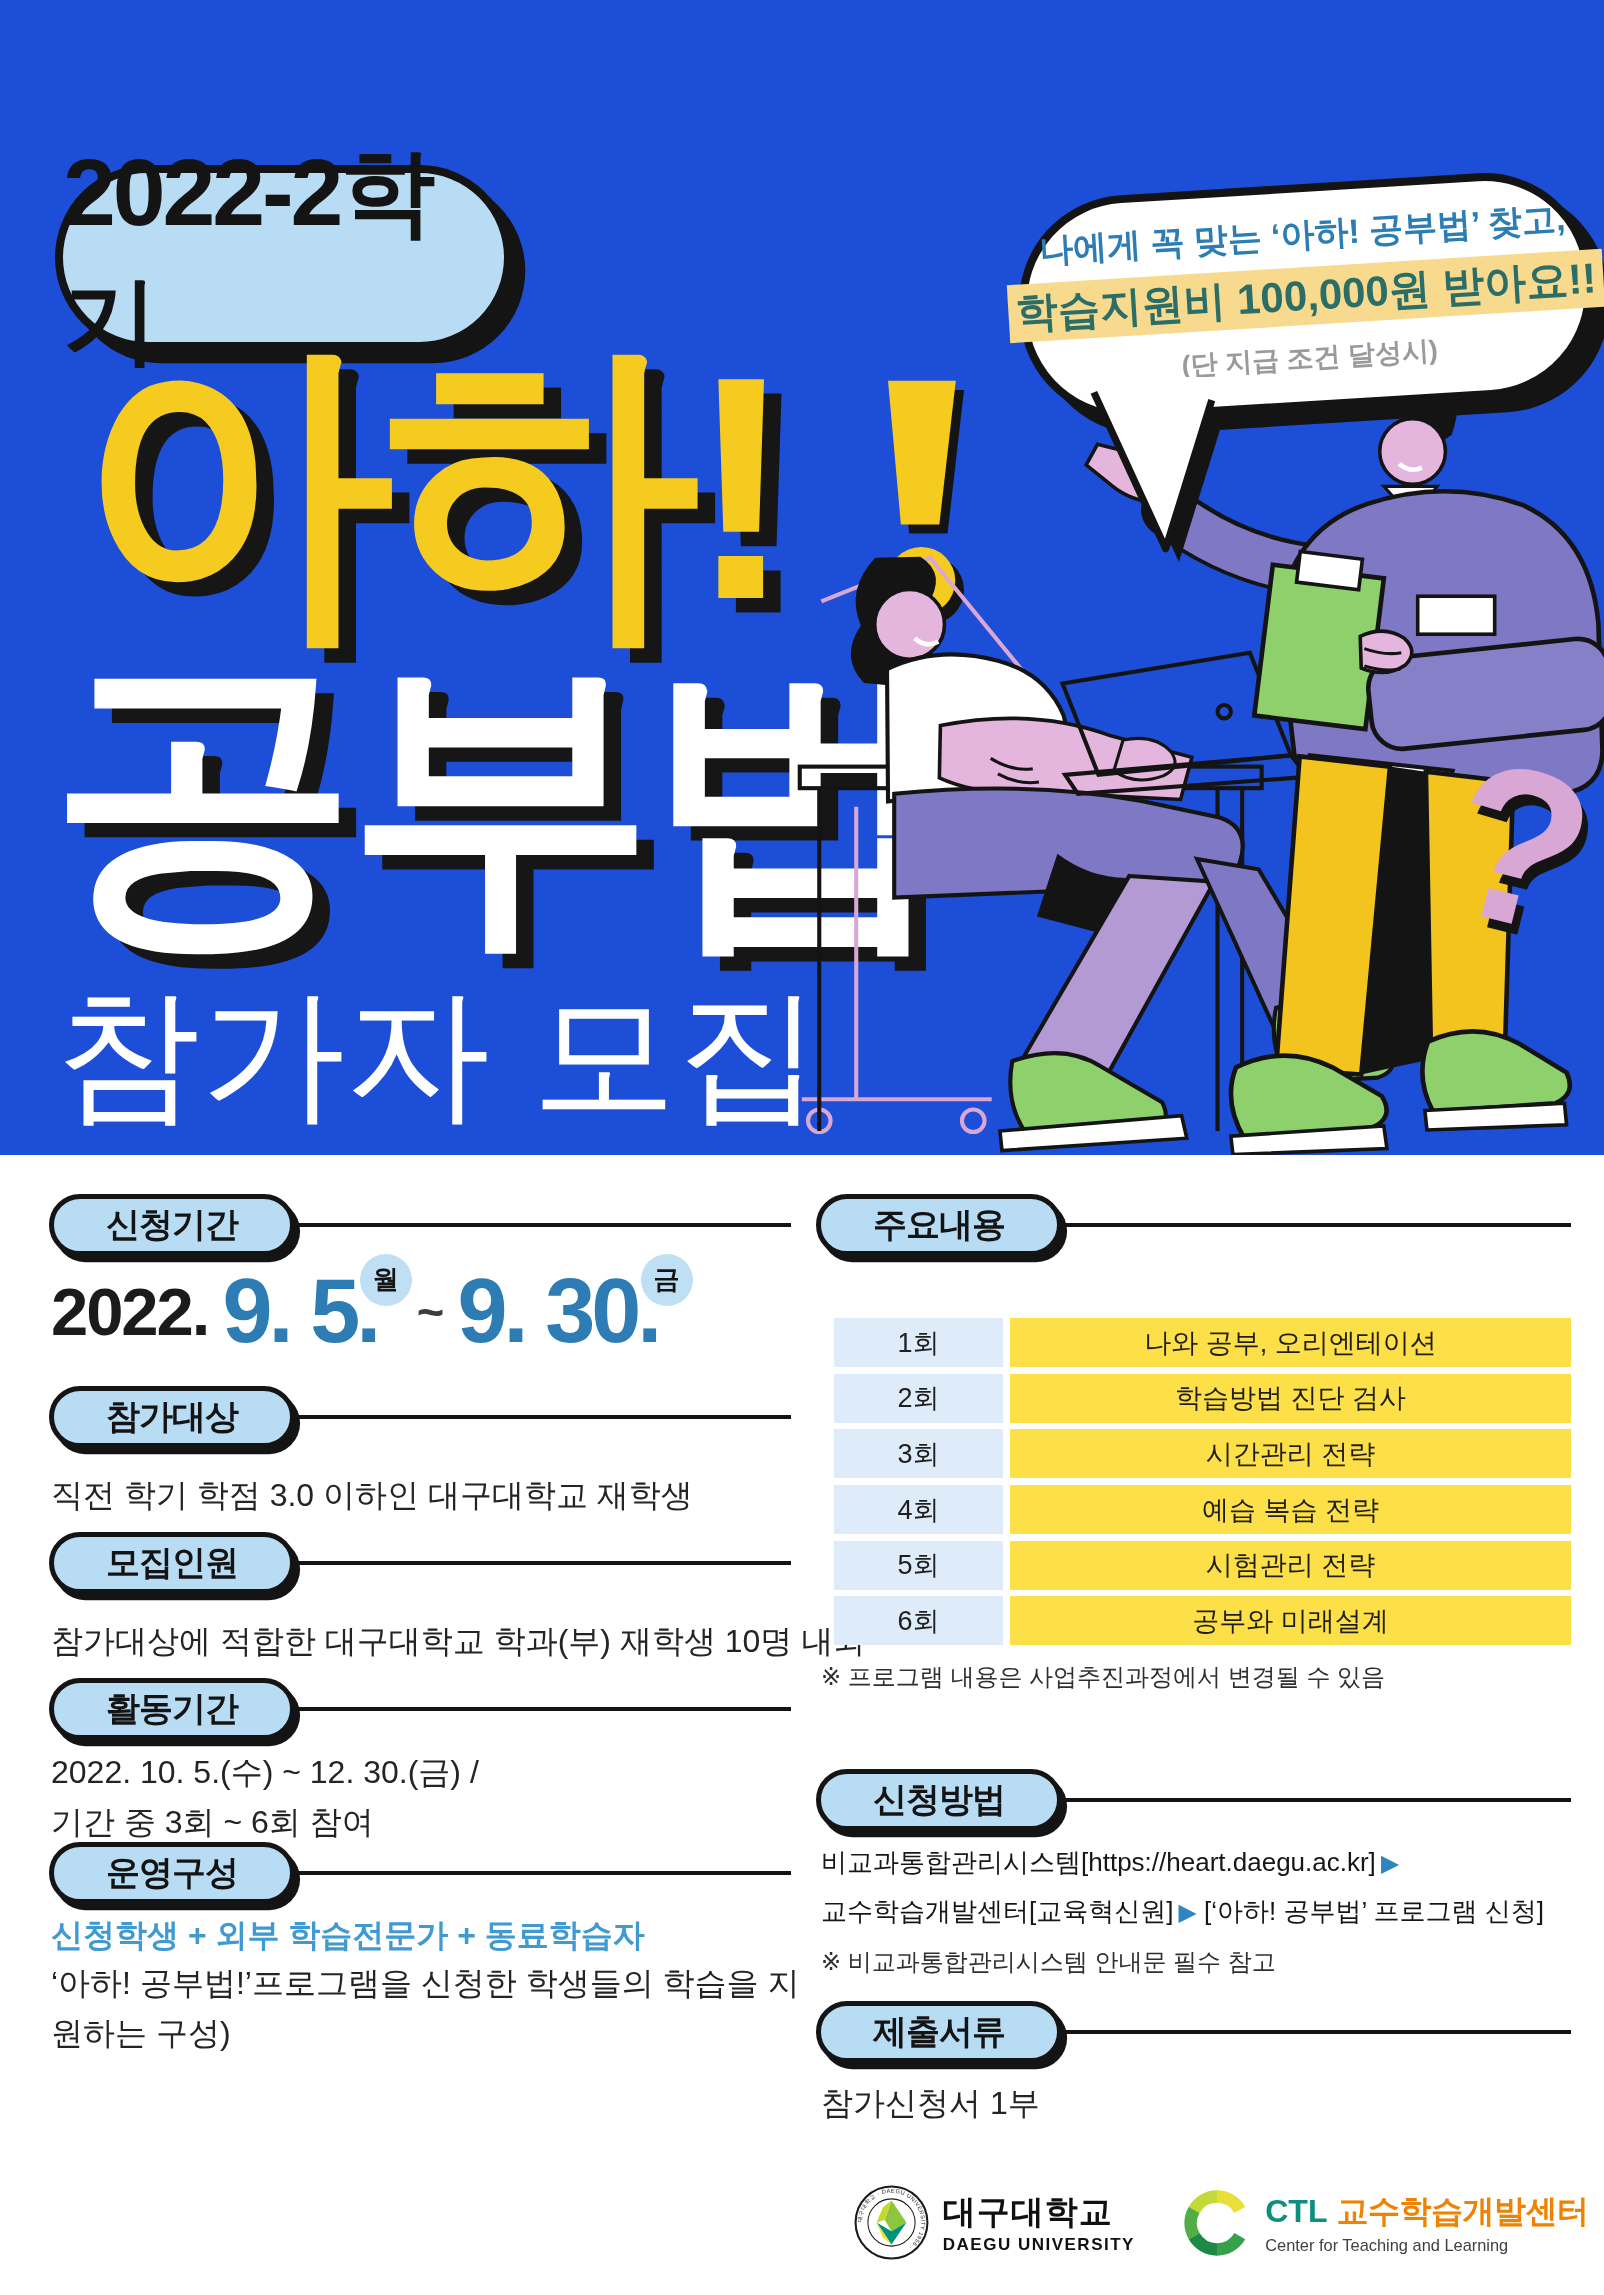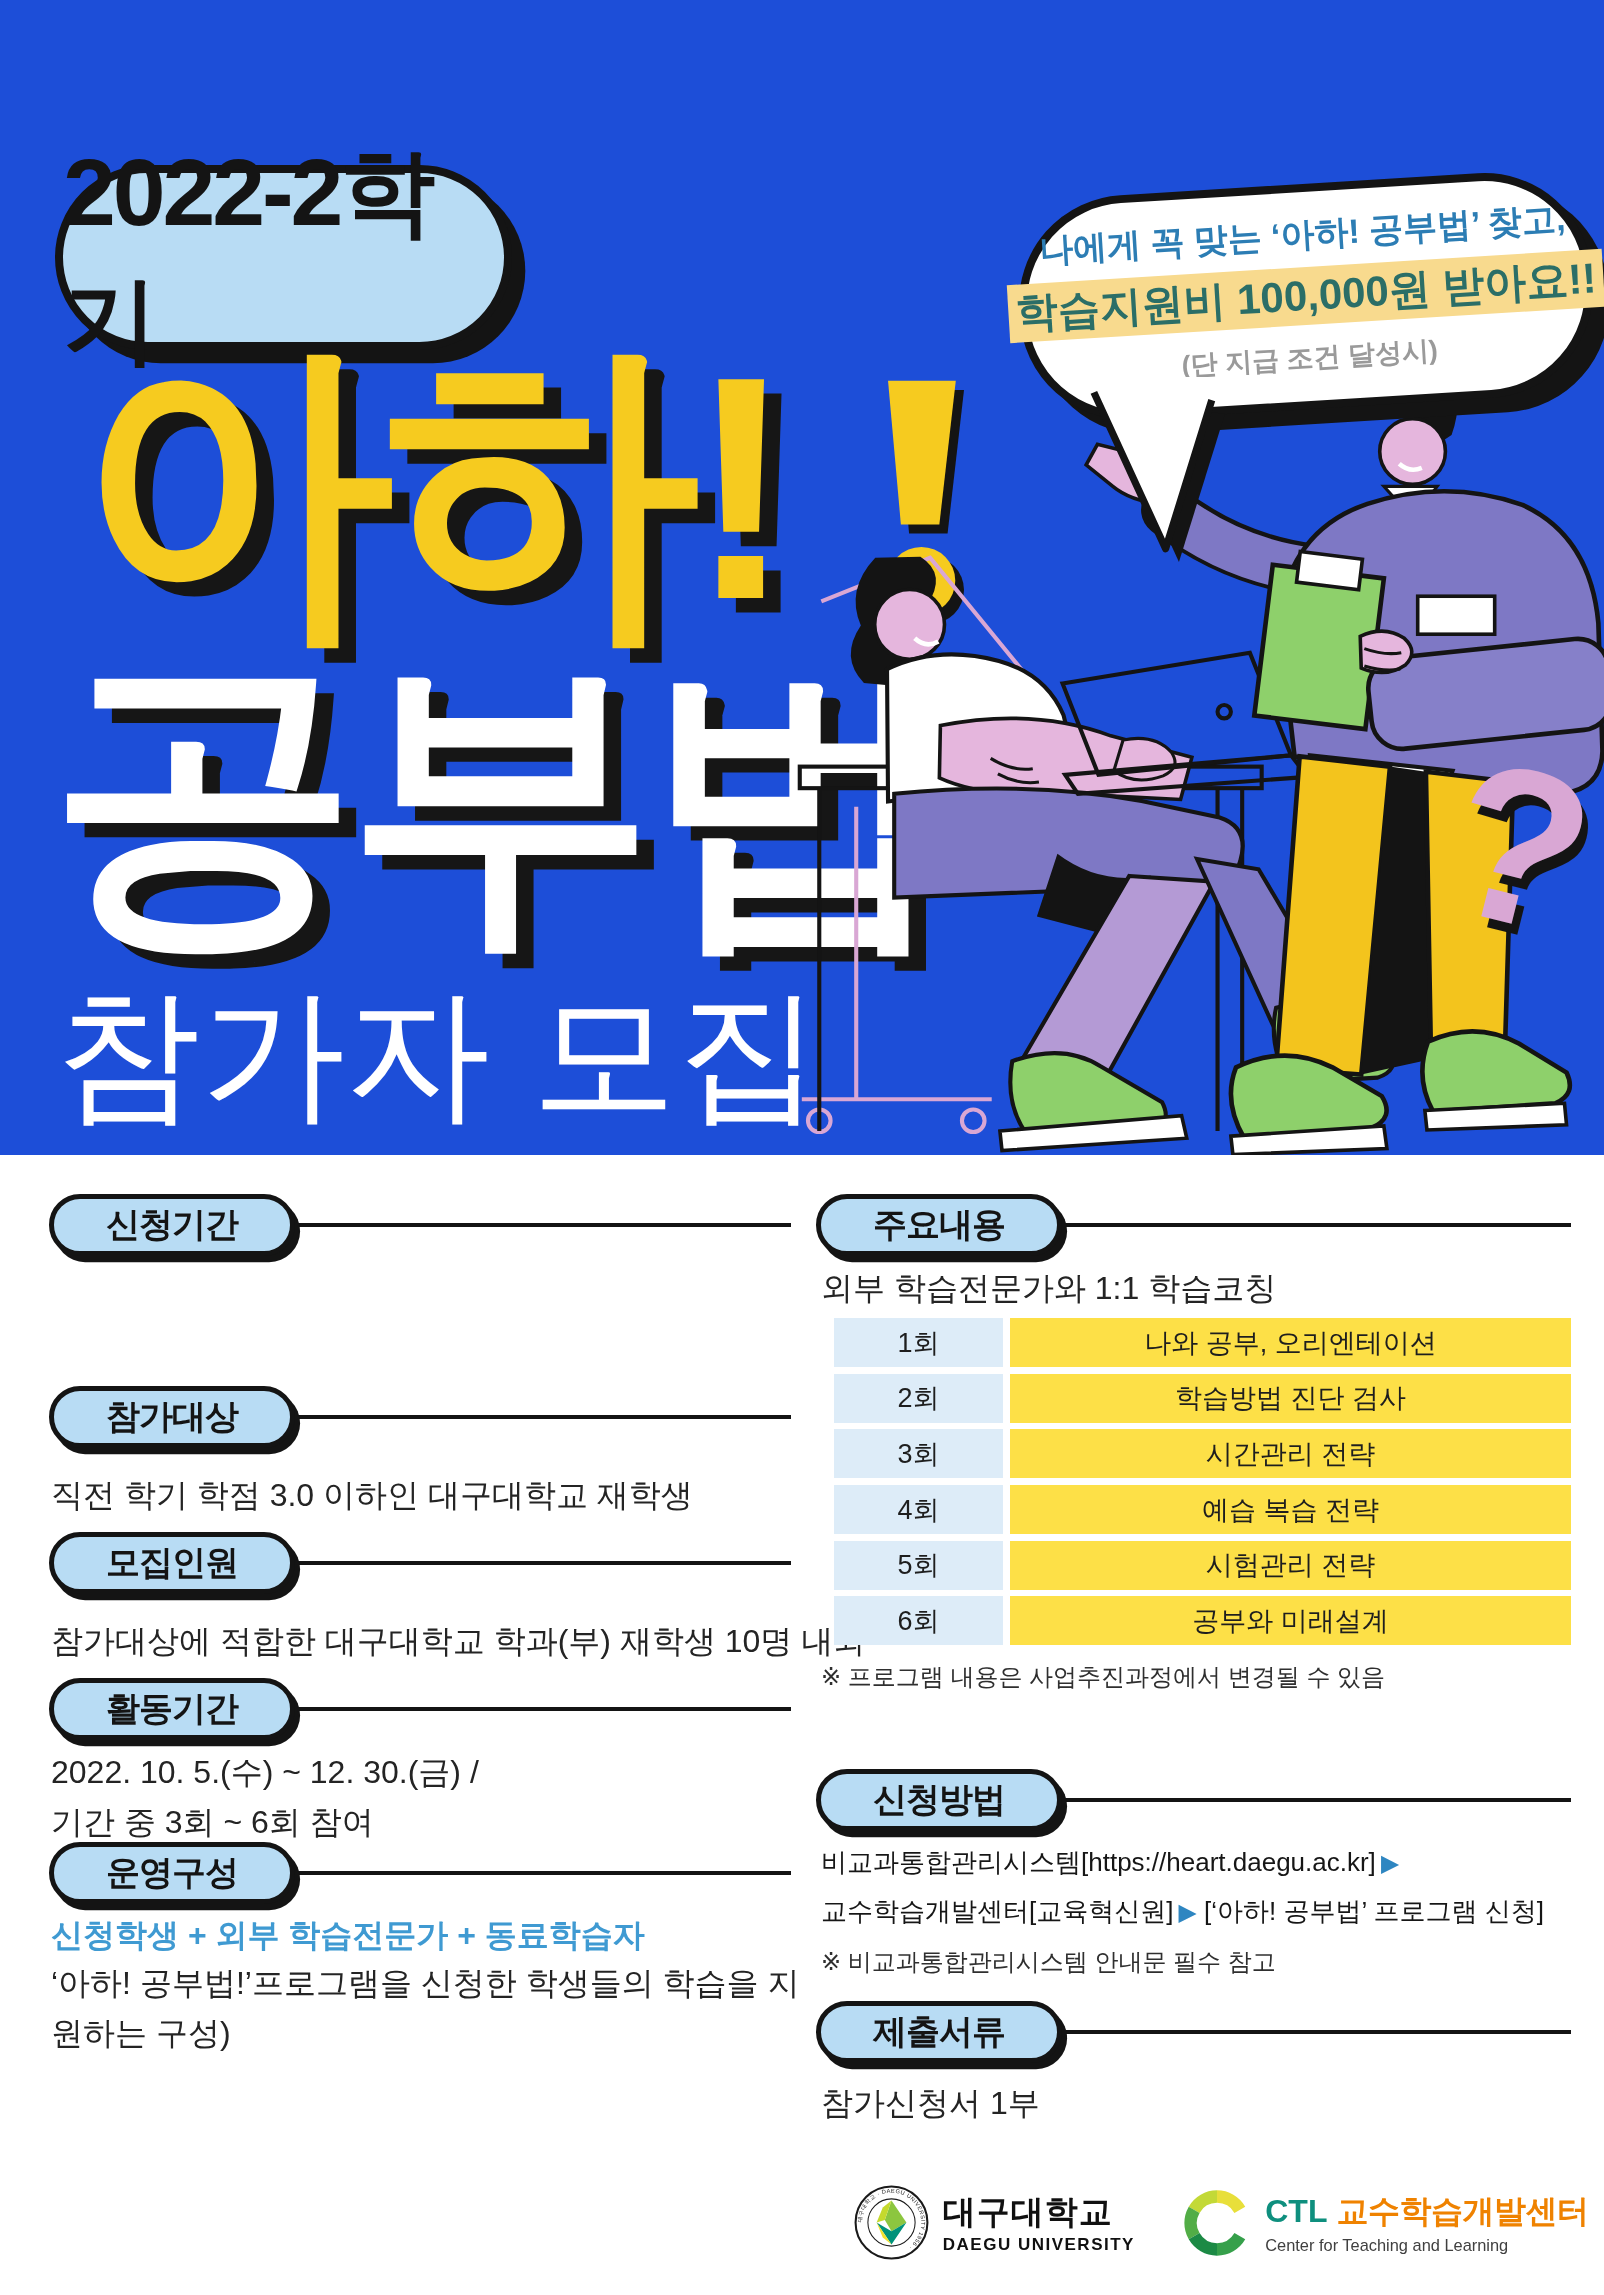--- a/index.html
+++ b/index.html
@@ -226,20 +226,28 @@
 
     <div class="block col-l" style="left:49px; top:39px;">
       <div class="pill-row">
         <div class="pill">
           <span>신청기간</span>
         </div>
         <div class="rule"></div>
       </div>
     </div>
 
+    <div class="block date-row" style="left:51px; top:105px;">
+      <span class="date-year">2022.</span>
+      <span class="date-num">9. 5.</span>
+      <span class="day-badge">월</span>
+      <span class="date-tilde">~</span>
+      <span class="date-num">9. 30.</span>
+      <span class="day-badge">금</span>
+    </div>
 
     <div class="block col-l" style="left:49px; top:231px;">
       <div class="pill-row">
         <div class="pill">
           <span>참가대상</span>
         </div>
         <div class="rule"></div>
       </div>
     </div>
     <div class="block body-txt" style="left:51px; top:316px;">직전 학기 학점 3.0 이하인 대구대학교 재학생</div>
@@ -281,21 +289,20 @@
     </div>
 
     <div class="block col-r" style="left:816px; top:39px;">
       <div class="pill-row">
         <div class="pill">
           <span>주요내용</span>
         </div>
         <div class="rule"></div>
       </div>
     </div>
-    <div class="block body-txt" style="left:821px; top:109px;">외부 학습전문가와 1:1 학습코칭</div>
 
     <div class="block s-table" style="left:834px; top:163px;">
       <div class="c-l">1회</div>
       <div class="c-r">나와 공부, 오리엔테이션</div>
       <div class="c-l">2회</div>
       <div class="c-r">학습방법 진단 검사</div>
       <div class="c-l">3회</div>
       <div class="c-r">시간관리 전략</div>
       <div class="c-l">4회</div>
       <div class="c-r">예습 복습 전략</div>

